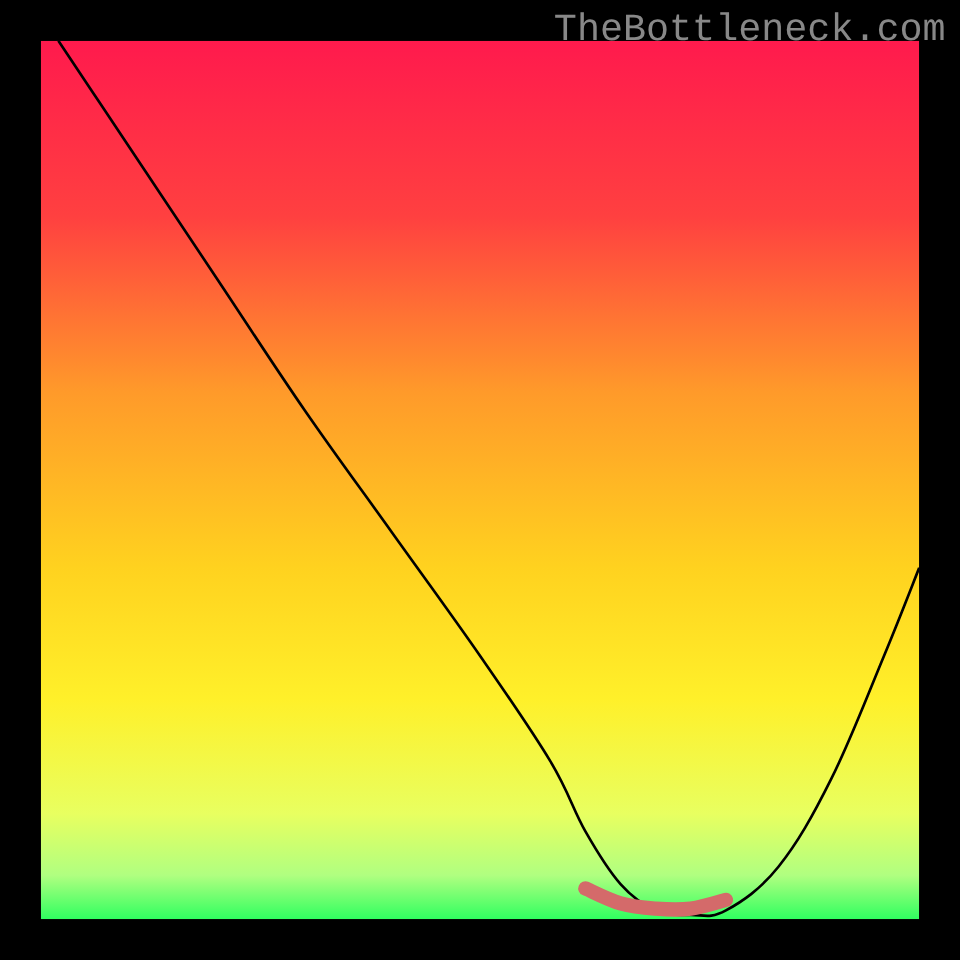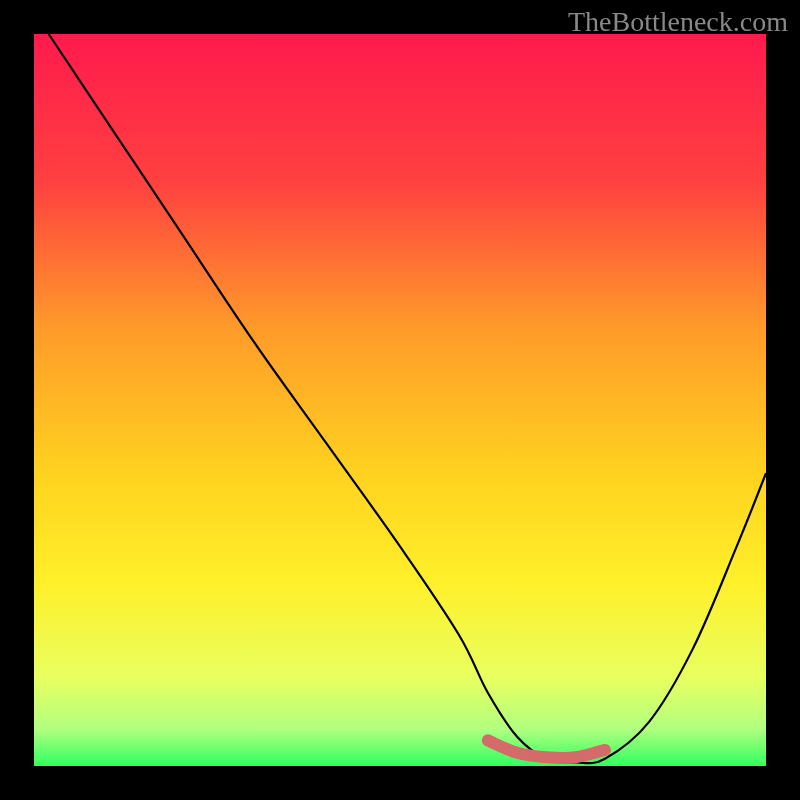--- a/index.html
+++ b/index.html
@@ -8,22 +8,22 @@
     background: #000;
     width: 800px;
     height: 800px;
     overflow: hidden;
     position: relative;
   }
   .watermark {
     position: absolute;
     top: 6px;
     right: 12px;
-    font-family: Liberation Serif, serif;
-    font-size: 28px;
+    font-family: Liberation Mono, monospace;
+    font-size: 32px;
     color: #888;
     z-index: 10;
   }
   .plot-wrap {
     position: absolute;
     left: 34px;
     top: 34px;
     width: 732px;
     height: 732px;
   }

